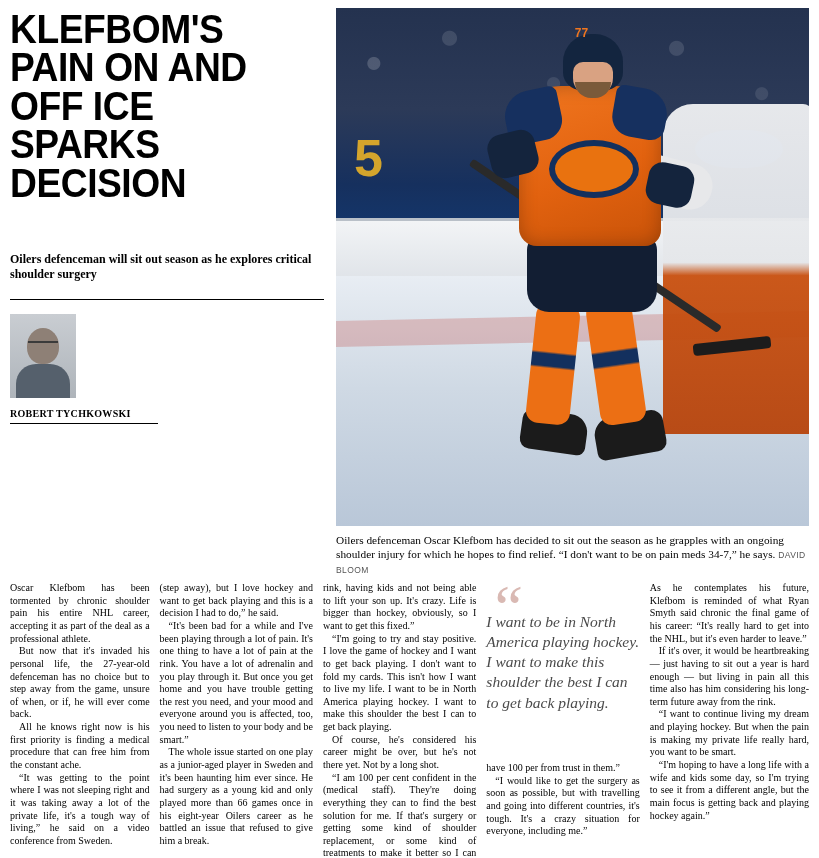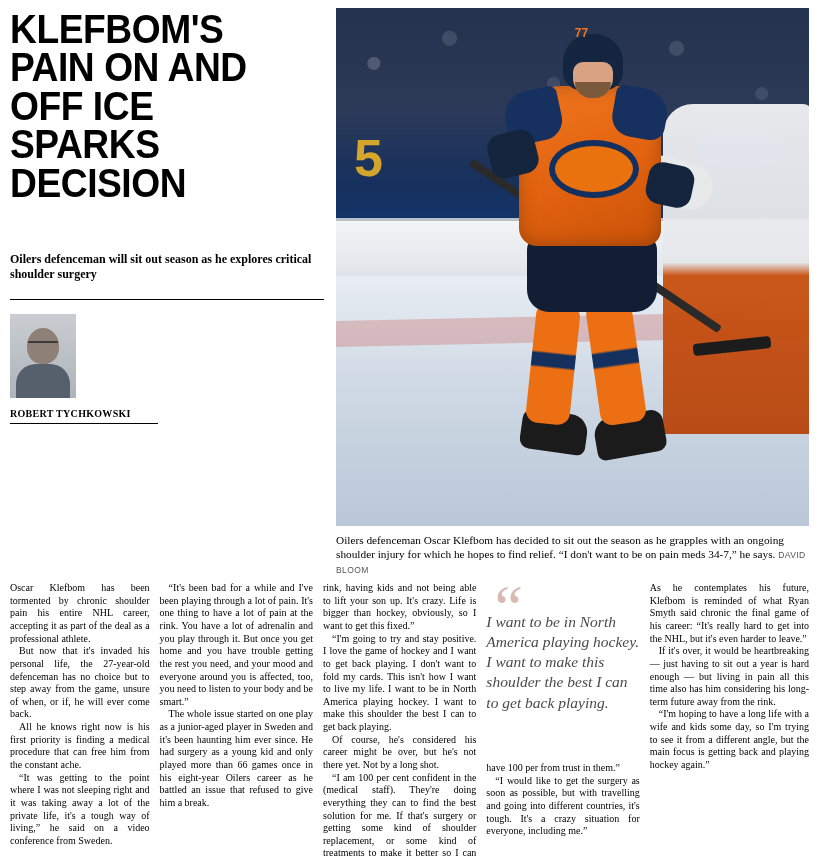--- a/index.html
+++ b/index.html
@@ -504,20 +504,21 @@
 
       <div class="col col-1">
         <p class="first">Oscar Klefbom has been tormented by chronic shoulder pain his entire NHL career, accepting it as part of the deal as a professional athlete.</p>
         <p>But now that it's invaded his personal life, the 27-year-old defenceman has no choice but to step away from the game, unsure of when, or if, he will ever come back.</p>
         <p>All he knows right now is his first priority is finding a medical procedure that can free him from the constant ache.</p>
         <p>“It was getting to the point where I was not sleeping right and it was taking away a lot of the private life, it's a tough way of living,” he said on a video conference from Sweden.</p>
 
       </div>
 
       <div class="col col-2">
+        <p class="first">(step away), but I love hockey and want to get back playing and this is a decision I had to do,” he said.</p>
         <p>“It's been bad for a while and I've been playing through a lot of pain. It's one thing to have a lot of pain at the rink. You have a lot of adrenalin and you play through it. But once you get home and you have trouble getting the rest you need, and your mood and everyone around you is affected, too, you need to listen to your body and be smart.”</p>
         <p>The whole issue started on one play as a junior-aged player in Sweden and it's been haunting him ever since. He had surgery as a young kid and only played more than 66 games once in his eight-year Oilers career as he battled an issue that refused to give him a break.</p>
 
       </div>
 
       <div class="col col-3">
         <p class="first">rink, having kids and not being able to lift your son up. It's crazy. Life is bigger than hockey, obviously, so I want to get this fixed.”</p>
         <p>“I'm going to try and stay positive. I love the game of hockey and I want to get back playing. I don't want to fold my cards. This isn't how I want to live my life. I want to be in North America playing hockey. I want to make this shoulder the best I can to get back playing.</p>
         <p>Of course, he's considered his career might be over, but he's not there yet. Not by a long shot.</p>
         <p>“I am 100 per cent confident in the (medical staff). They're doing everything they can to find the best solution for me. If that's surgery or getting some kind of shoulder replacement, or some kind of treatments to make it better so I can get back playing, that's up to the medical staff. I</p>
@@ -528,20 +529,21 @@
           <span class="qmark">“</span>
           <span>I want to be in North America playing hockey. I want to make this shoulder the best I can to get back playing.</span>
         </div>
         <p class="first">have 100 per from trust in them.”</p>
         <p>“I would like to get the surgery as soon as possible, but with travelling and going into different countries, it's tough. It's a crazy situation for everyone, including me.”</p>
       </div>
 
       <div class="col col-5">
         <p class="first">As he contemplates his future, Klefbom is reminded of what Ryan Smyth said chronic the final game of his career: “It's really hard to get into the NHL, but it's even harder to leave.”</p>
         <p>If it's over, it would be heartbreaking — just having to sit out a year is hard enough — but living in pain all this time also has him considering his long-term future away from the rink.</p>
+        <p>“I want to continue living my dream and playing hockey. But when the pain is making my private life really hard, you want to be smart.</p>
         <p>“I'm hoping to have a long life with a wife and kids some day, so I'm trying to see it from a different angle, but the main focus is getting back and playing hockey again.”</p>
 
       </div>
 
     </div>
   </div>
 
 </div>
 
 </body></html>

